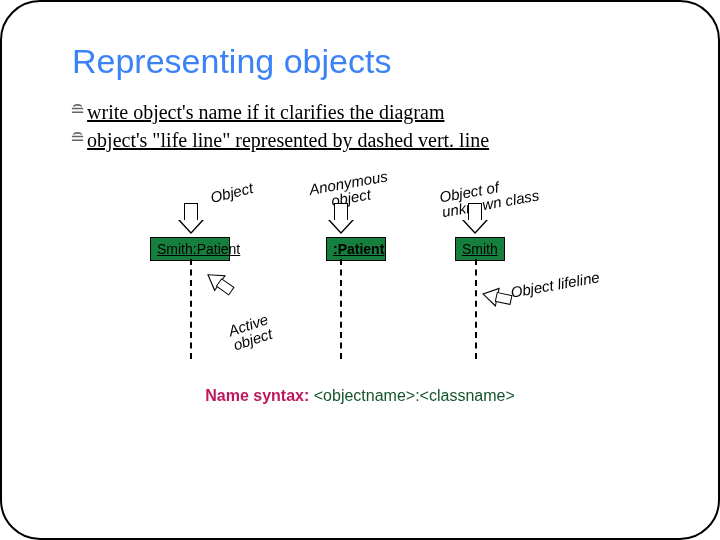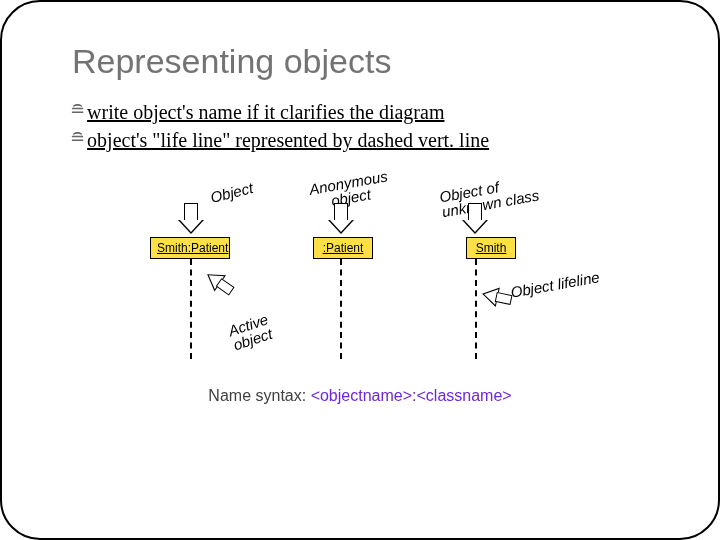--- a/index.html
+++ b/index.html
@@ -17,21 +17,21 @@
     height: 540px;
     border: 2px solid #000;
     border-radius: 40px;
     padding: 30px 40px 20px 40px;
     position: relative;
   }
   .title {
     font-family: Arial, Helvetica, sans-serif;
     font-size: 34px;
     font-weight: 400;
-    color: #737373;
+    color: #3b82f6;
     margin: 10px 0 18px 30px;
   }
   .bullet-lead {
     font-family: Arial, Helvetica, sans-serif;
     color: #666;
     display: inline-block;
     font-size: 22px;
     margin-right: 2px;
     vertical-align: top;
   }
@@ -52,30 +52,29 @@
   }
   .diagram {
     position: relative;
     width: 500px;
     height: 210px;
     margin: 14px auto 0 auto;
   }
   .obj-box {
     position: absolute;
     border: 1px solid #000;
-    background: #fde047;
-    text-align: center;
+    background: #15803d;
     font-family: Arial, sans-serif;
-    font-size: 12px;
+    font-size: 14px;
     padding: 3px 6px;
     text-decoration: underline;
   }
   .obj1 { top: 70px; left: 40px; width: 80px; }
-  .obj2 { top: 70px; left: 203px; width: 60px; }
-  .obj3 { top: 70px; left: 356px; width: 50px; }
+  .obj2 { top: 70px; left: 216px; width: 60px; font-weight: bold; }
+  .obj3 { top: 70px; left: 345px; width: 50px; }
   .lifeline {
     position: absolute;
     width: 0;
     border-left: 2px dashed #000;
   }
   .ll1 { top: 92px; left: 80px; height: 100px; }
   .ll2 { top: 92px; left: 230px; height: 100px; }
   .ll3 { top: 92px; left: 365px; height: 100px; }
   .label {
     position: absolute;
@@ -139,22 +138,22 @@
     border:1px solid #000; background:#fff;
   }
   .adia1 { top: 106px; left: 95px; transform: rotate(35deg); }
   .adia2 { top: 120px; left: 372px; transform: rotate(12deg); }
   .syntax {
     text-align: center;
     margin-top: 10px;
     font-family: Arial, sans-serif;
     font-size: 16px;
   }
-  .syntax b { font-weight: normal; color: #404040; }
-  .syntax .val { color: #6d28d9; font-weight: 400; }
+  .syntax b { font-weight: bold; color: #be185d; }
+  .syntax .val { color: #14532d; font-weight: 400; }
 </style>
 </head>
 <body>
 
 <div class="slide">
 
   <div class="title">Representing objects</div>
 
 
   <div class="b2-wrap">

